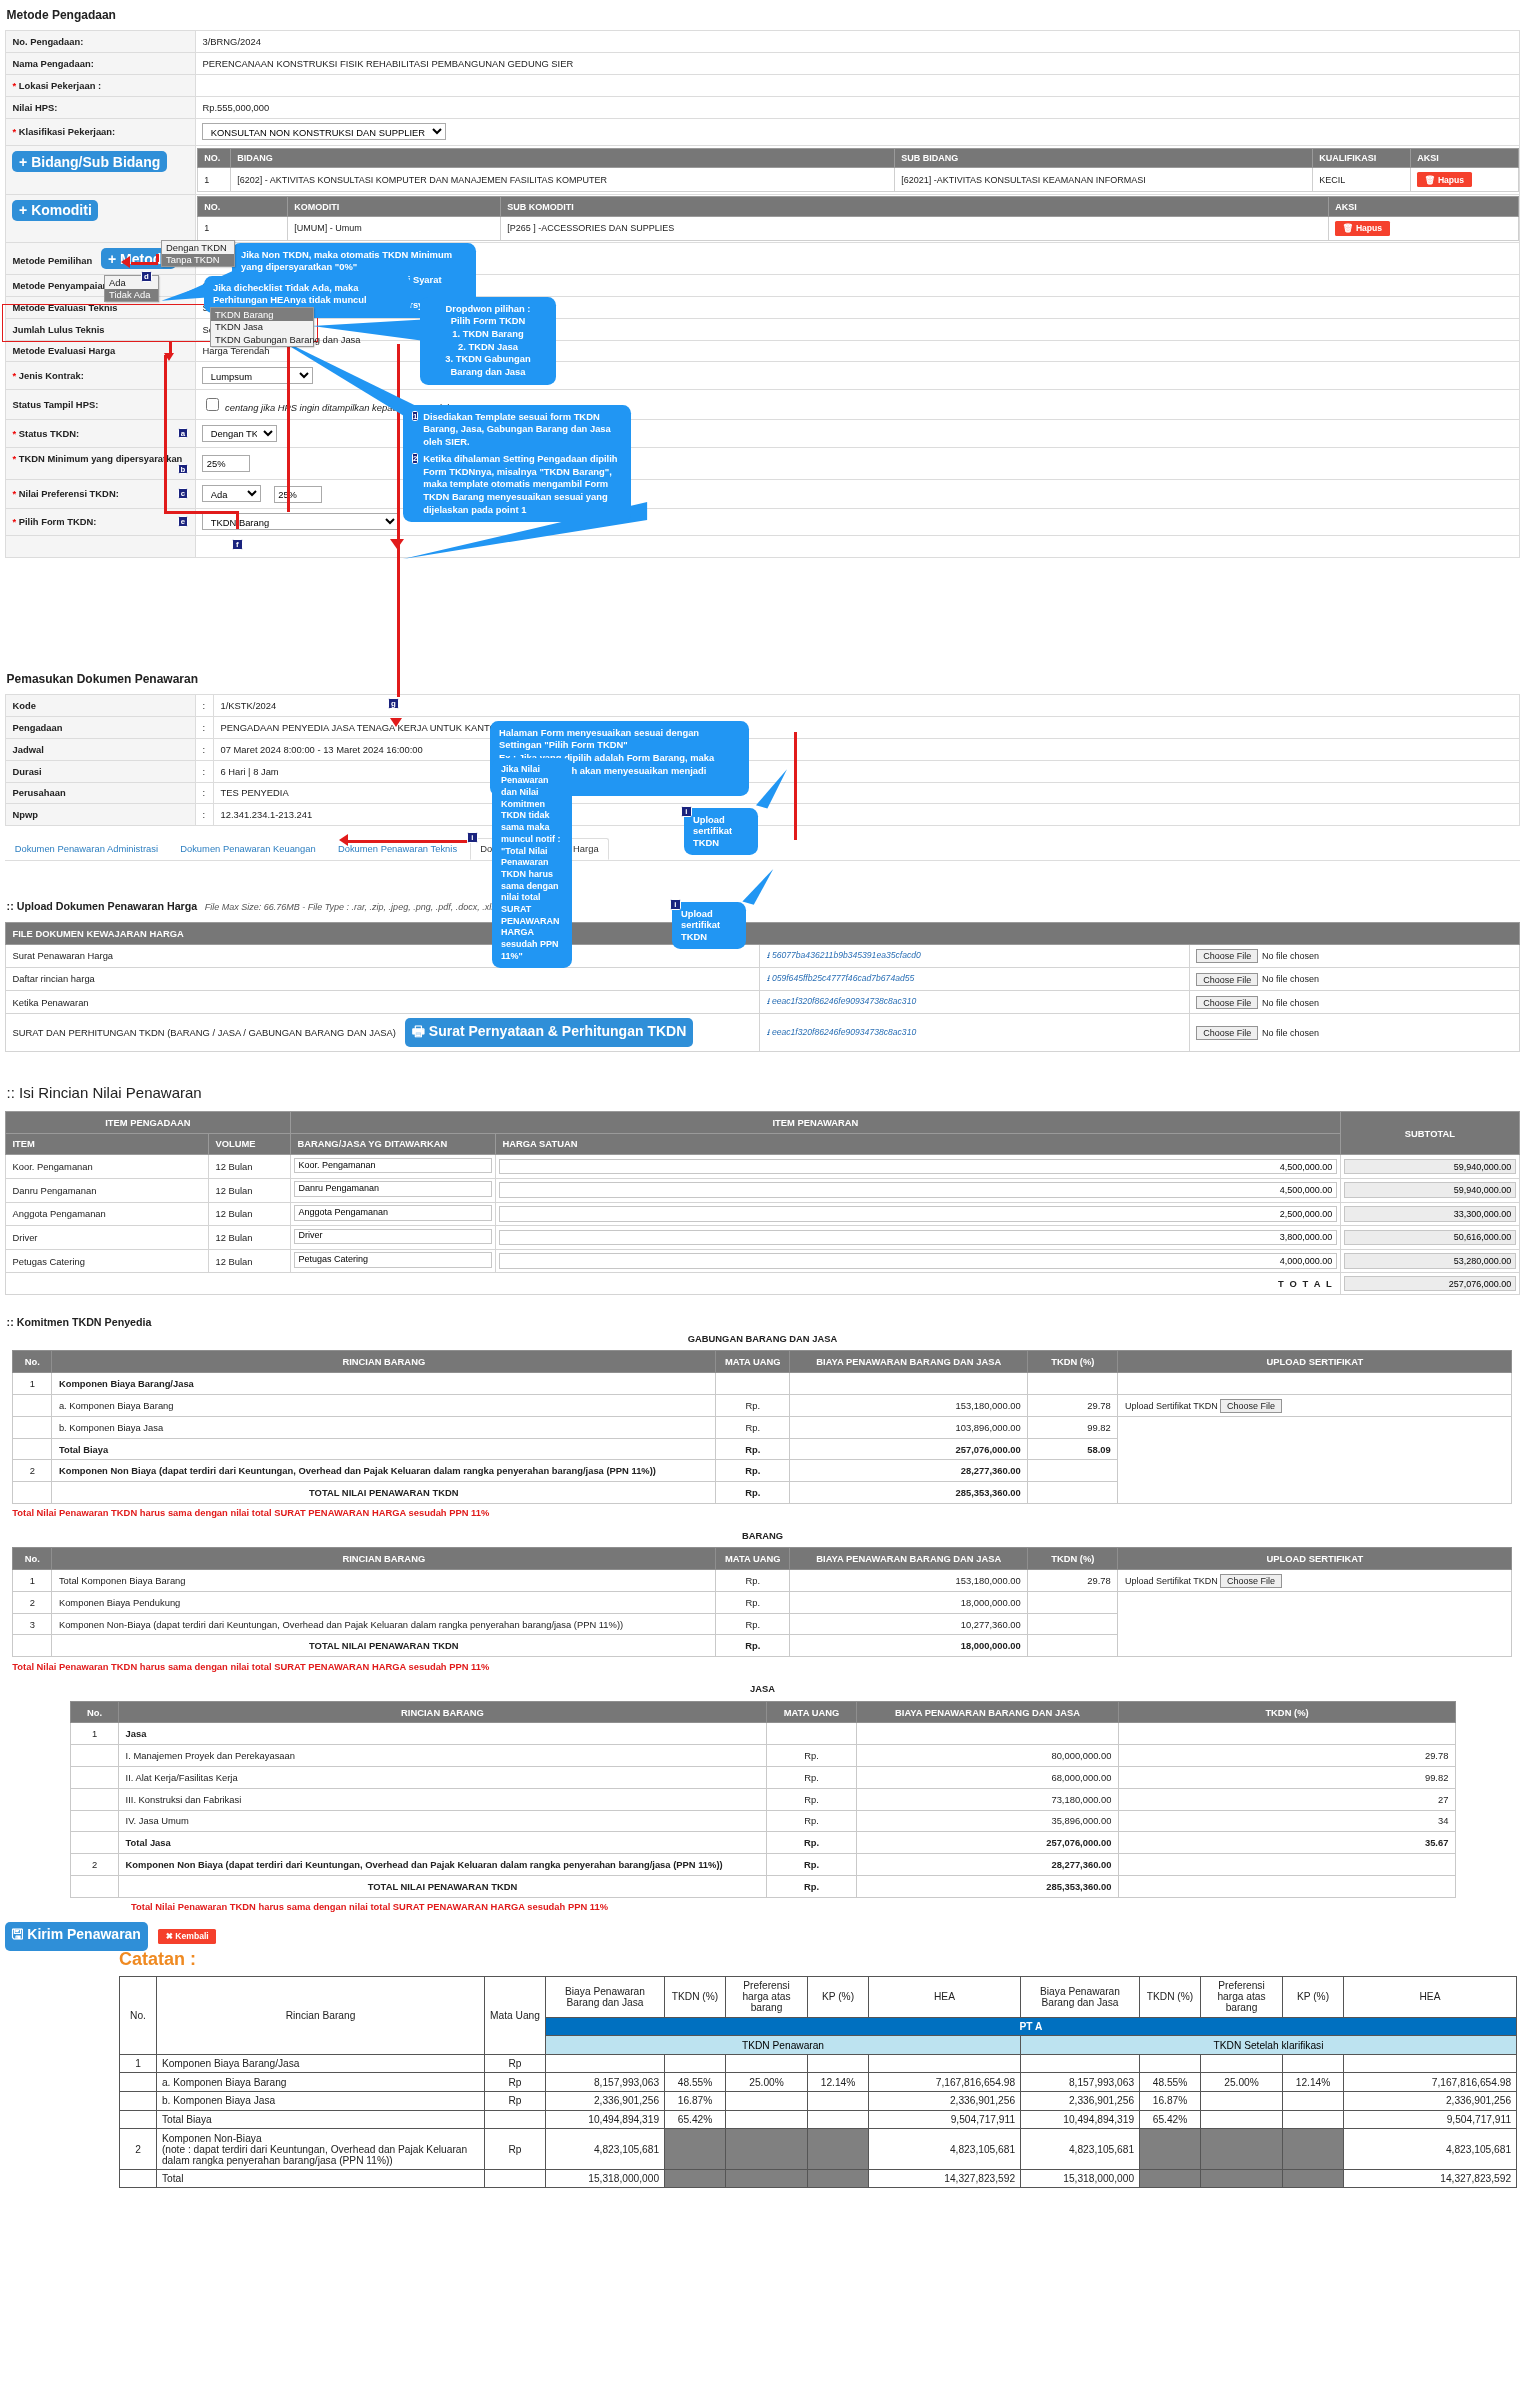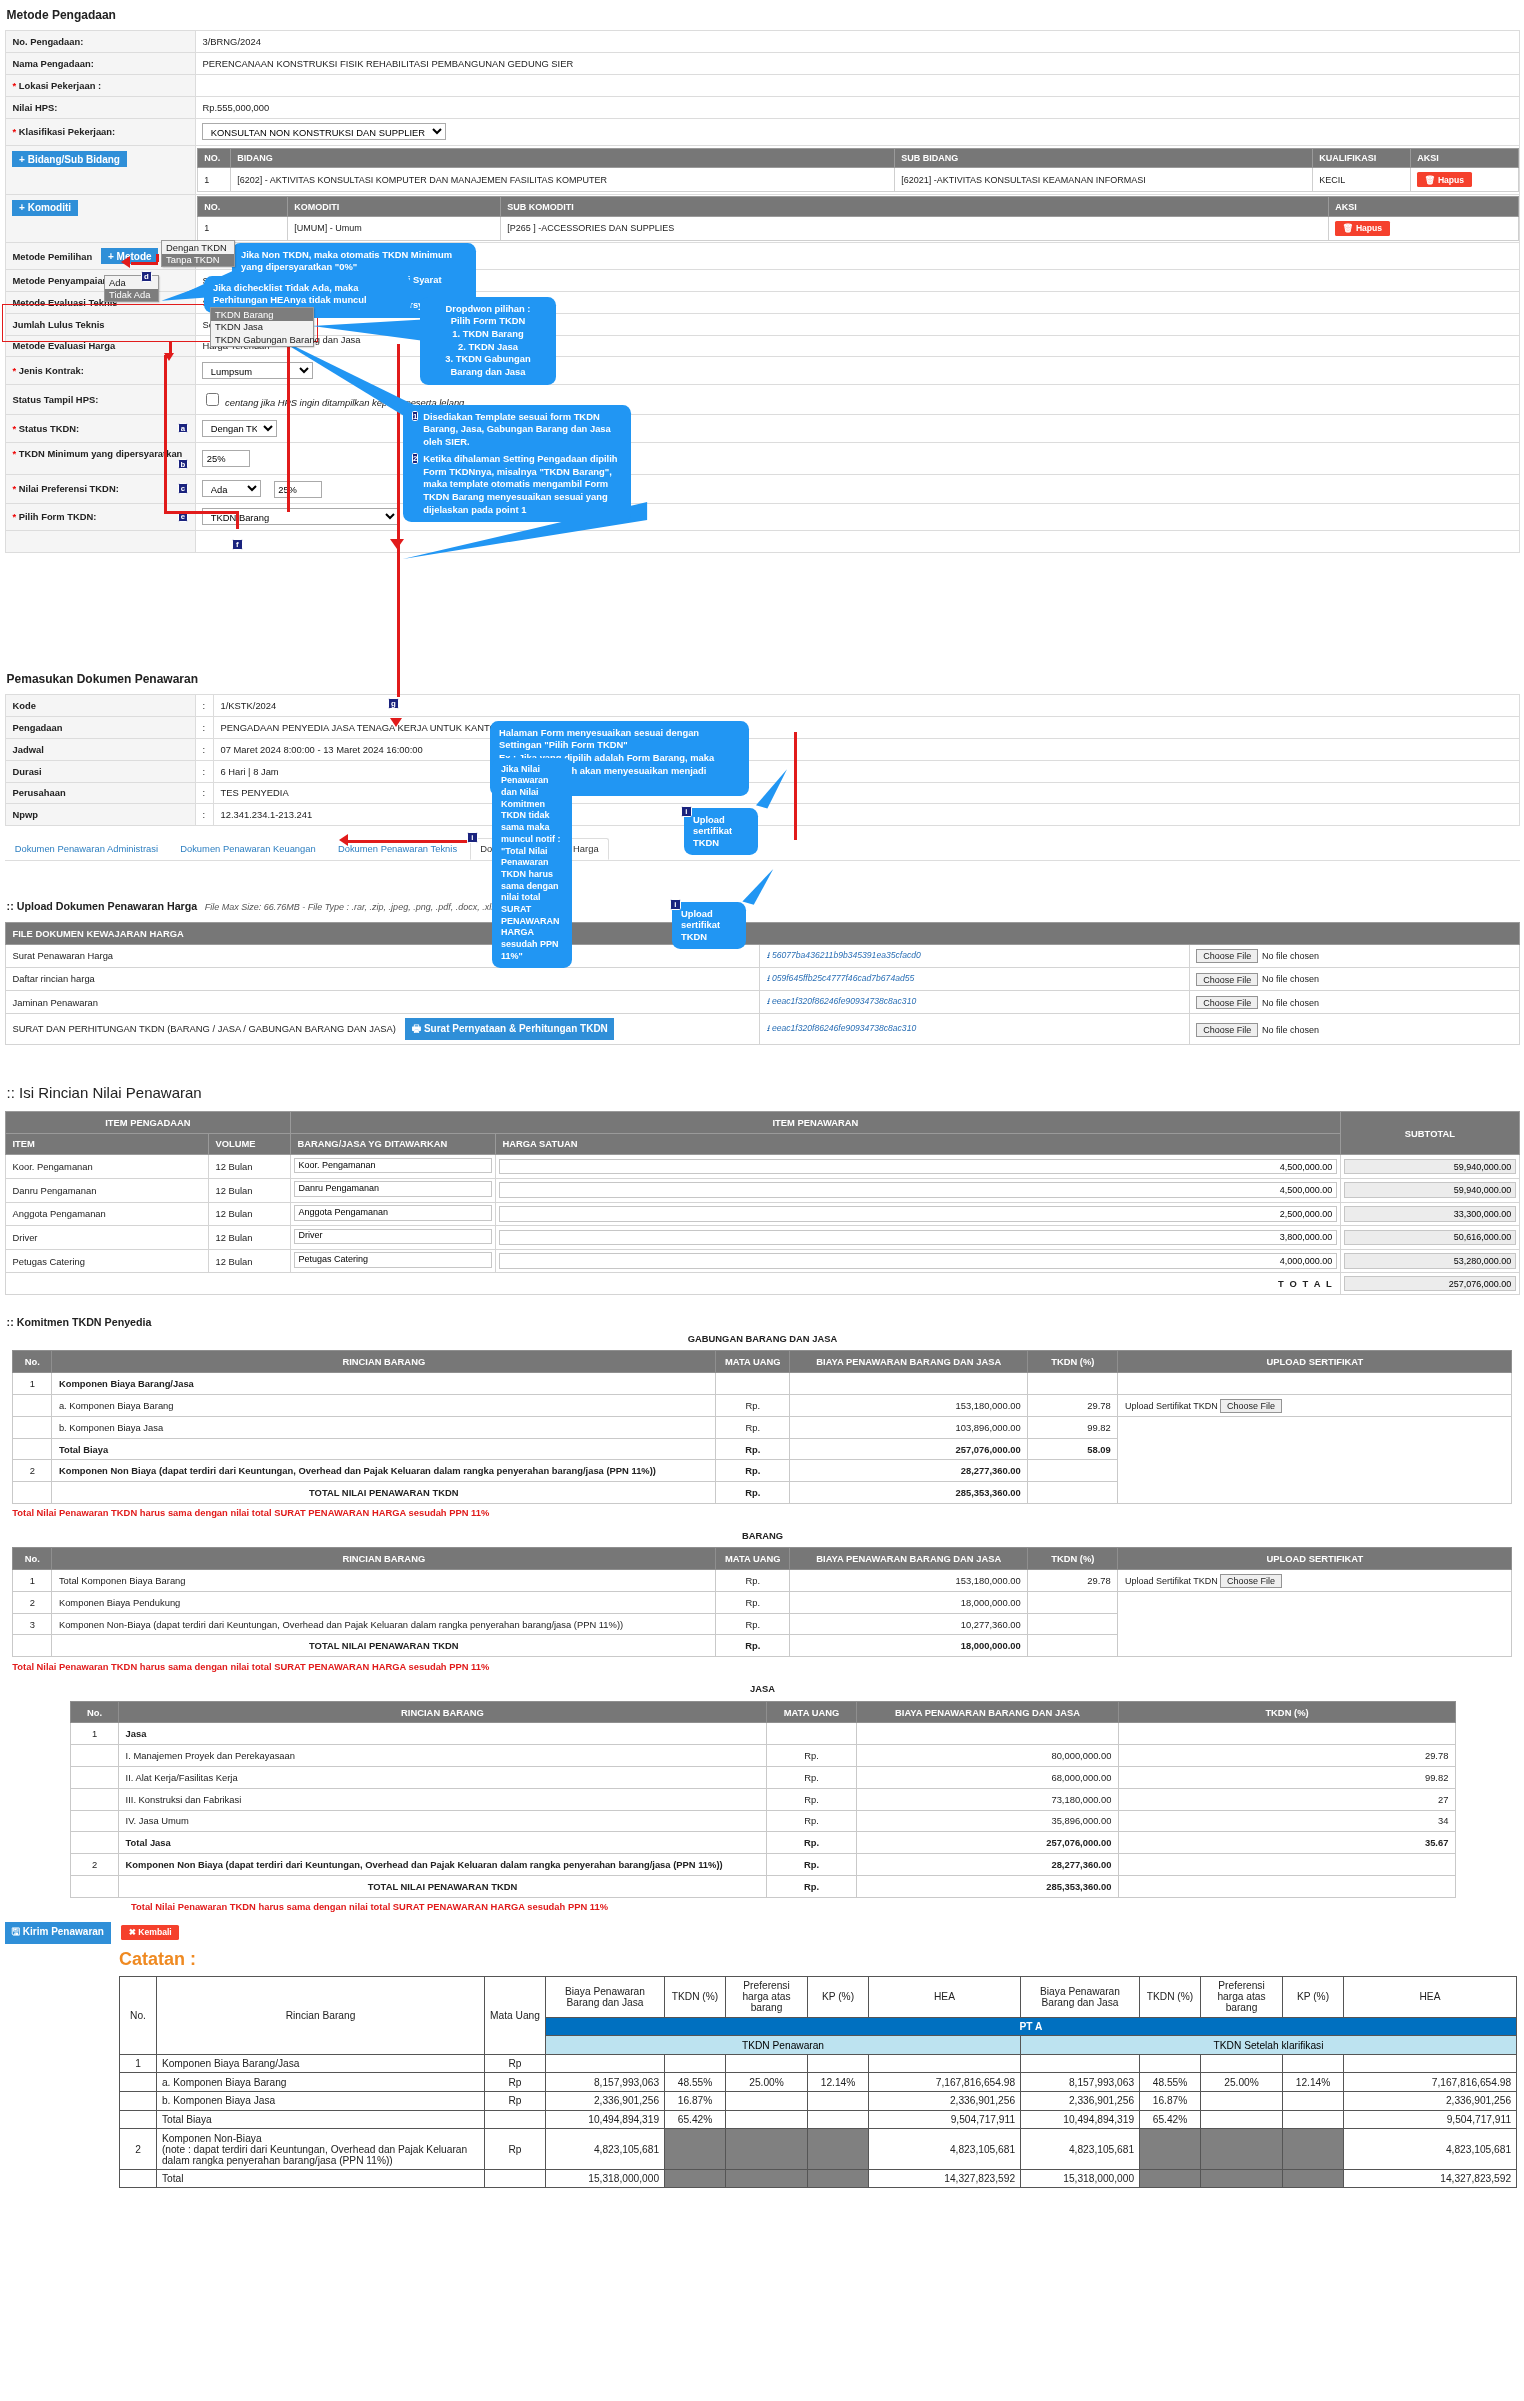--- a/index.html
+++ b/index.html
@@ -17,21 +17,21 @@
   .hdr th { background:#777; color:#fff; font-weight:bold; text-align:left; border:0.8px solid #9a9a9a; padding:4.9px 6.6px; font-size:9.4px;}
   .sect-title { font-weight:bold; font-size:12px; margin:8.2px 0 8.2px 6.6px; }
   .red { color:#e11b1b; }
   .req { color:#e00; }
 
   
   .metode { width:1515px; margin:0 4.9px; }
   .metode td { border:0.8px solid #dcdcdc; padding:4.9px 6.6px; font-size:9.4px; }
   .metode td.lbl { width:190px; background:#f5f5f5; font-weight:bold; vertical-align:middle; }
   .btn-blue { display:inline-block; background:#2f8fd8; color:#fff; border:none;
-              padding:2.5px 6.6px; font-size:10px; font-weight:bold; border-radius:0; }
+              padding:2.5px 6.6px; font-size:14px; font-weight:bold; border-radius:5px; }
   .btn-red  { display:inline-block; background:#f5402c; color:#fff; border:none;
               padding:2.5px 7.4px; font-size:8.6px; font-weight:bold; border-radius:1.6px; }
   select.ui, input.ui {
     font-family:"Liberation Sans", sans-serif; font-size:9.4px;
     border:0.8px solid #aaa; background:#fff; padding:1.6px 3.3px; height:17px;
   }
   .inner-tbl td, .inner-tbl th { border:0.8px solid #cfcfcf; padding:4.1px 5.7px; font-size:9px;}
   .inner-tbl th { background:#777; color:#fff; text-align:left; font-weight:bold; border-color:#9a9a9a;}
 
   
@@ -389,21 +389,21 @@
         <td style="width:754px">Surat Penawaran Harga</td>
         <td style="width:430px"><a class="filelink" href="#">⭳ <span>56077ba436211b9b345391ea35cfacd0</span></a></td>
         <td><span class="choose">Choose File</span><span class="nofile">No file chosen</span></td>
       </tr>
       <tr>
         <td>Daftar rincian harga</td>
         <td><a class="filelink" href="#">⭳ <span>059f645ffb25c4777f46cad7b674ad55</span></a></td>
         <td><span class="choose">Choose File</span><span class="nofile">No file chosen</span></td>
       </tr>
       <tr>
-        <td>Jaminan Penawaran</td>
+        <td>Ketika Penawaran</td>
         <td><a class="filelink" href="#">⭳ <span>eeac1f320f86246fe90934738c8ac310</span></a></td>
         <td><span class="choose">Choose File</span><span class="nofile">No file chosen</span></td>
       </tr>
       <tr>
         <td>
           <span>SURAT DAN PERHITUNGAN TKDN (BARANG / JASA / GABUNGAN BARANG DAN JASA)</span>
           <span class="btn-blue" style="margin-left:6.6px">🖶 <span>Surat Pernyataan &amp; Perhitungan TKDN</span></span>
         </td>
         <td><a class="filelink" href="#">⭳ <span>eeac1f320f86246fe90934738c8ac310</span></a></td>
         <td><span class="choose">Choose File</span><span class="nofile">No file chosen</span></td>

